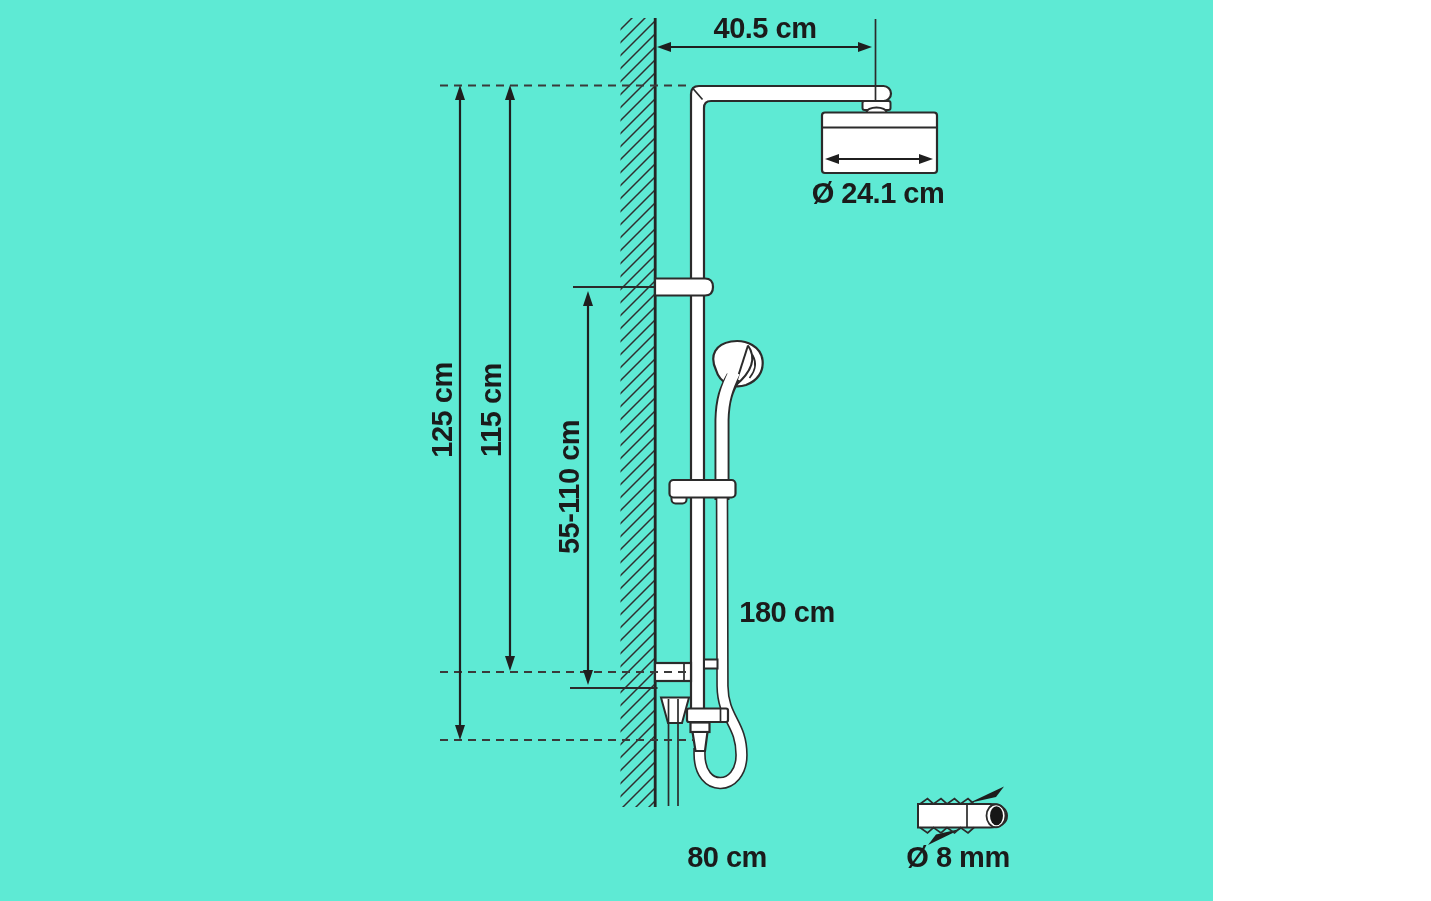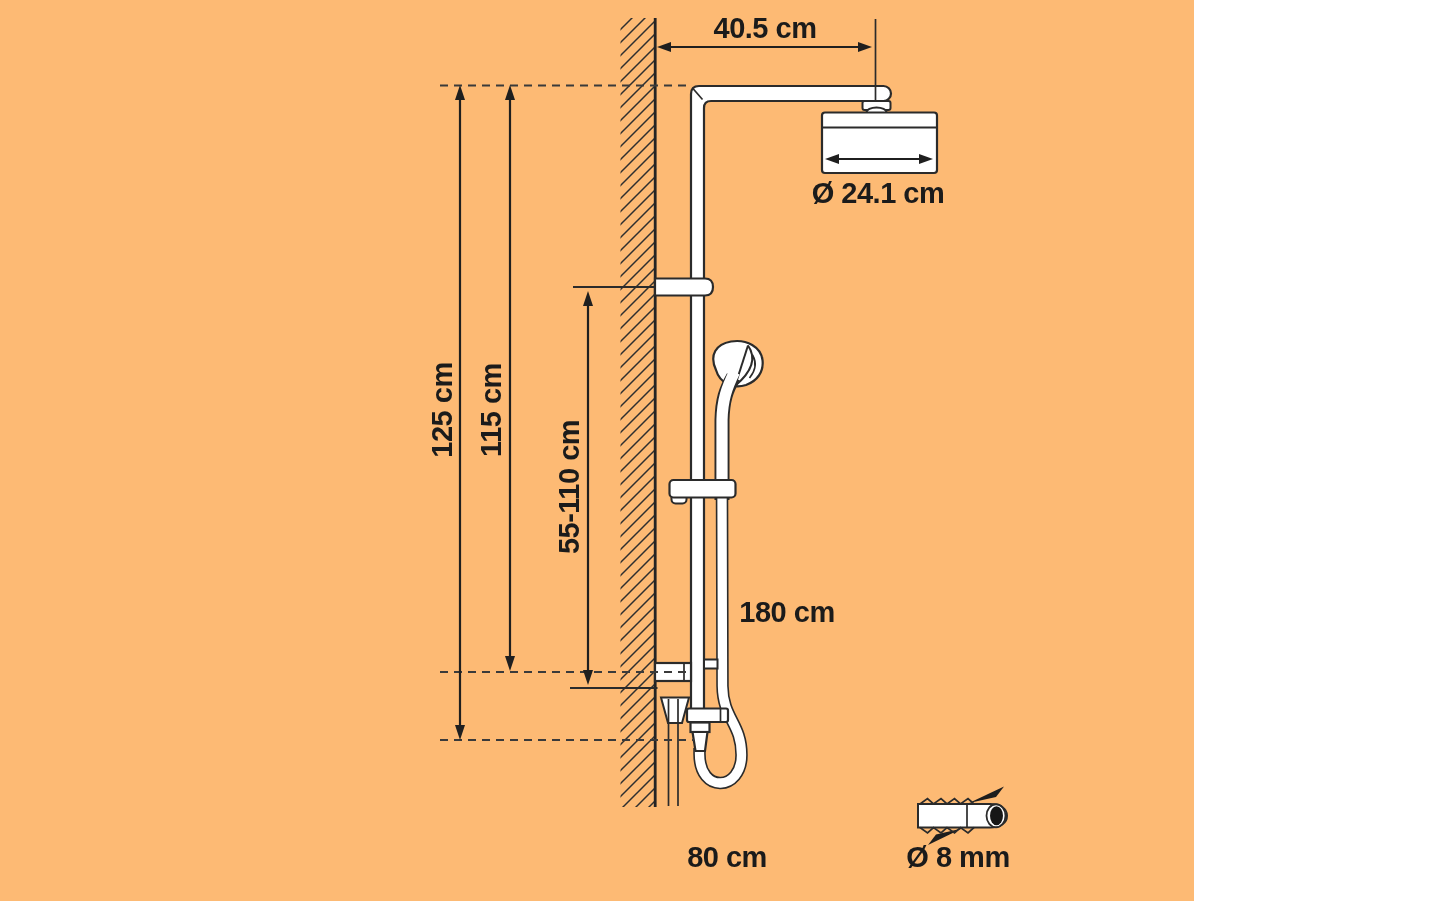--- a/index.html
+++ b/index.html
@@ -1,17 +1,17 @@
 <!DOCTYPE html>
 <html><head>
 <meta charset="utf-8">
 <style>
   html,body{margin:0;padding:0;background:#ffffff;}
-  .canvas{position:relative;width:1194px;height:901px;background:#fdba74;overflow:hidden;
-          font-family:"Liberation Sans", sans-serif;}
+  .canvas{position:relative;width:1194px;height:901px;background:#5eead4;overflow:hidden;
+          font-family:"Liberation Sans", sans-serif;padding-left:19px;}
   svg{position:absolute;left:0;top:0;}
   text.dim{font-family:"Liberation Sans", sans-serif;font-weight:bold;font-size:29px;
            fill:#1b1b1b;letter-spacing:-0.5px;}
 </style>
 </head>
 <body>
 
 <div class="canvas">
 <svg width="1431" height="901" viewBox="0 0 1431 901">
   <defs>

